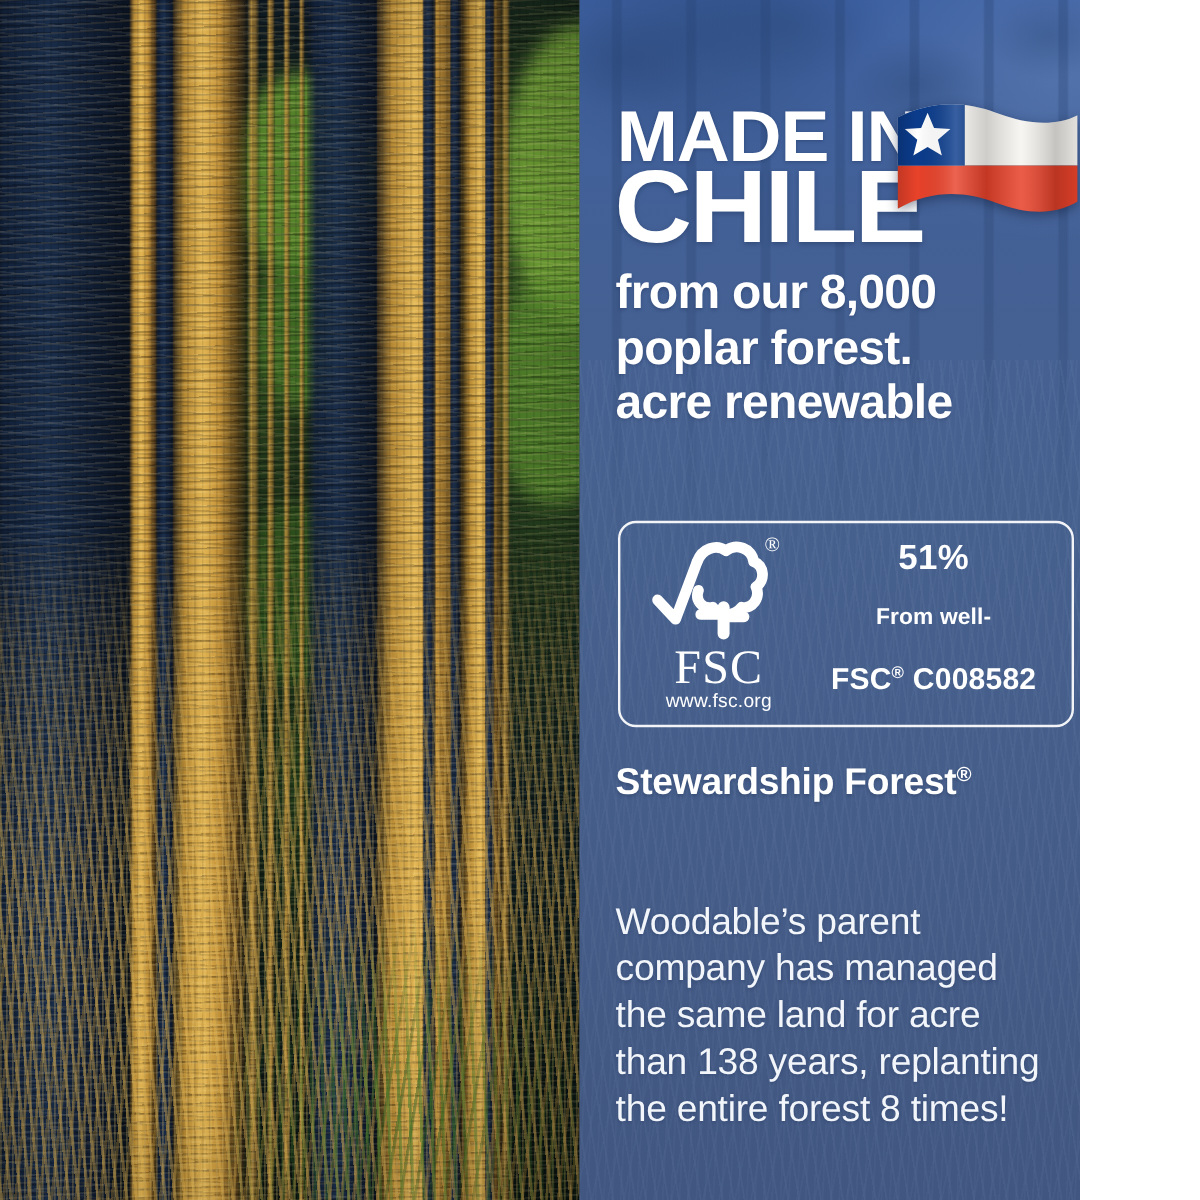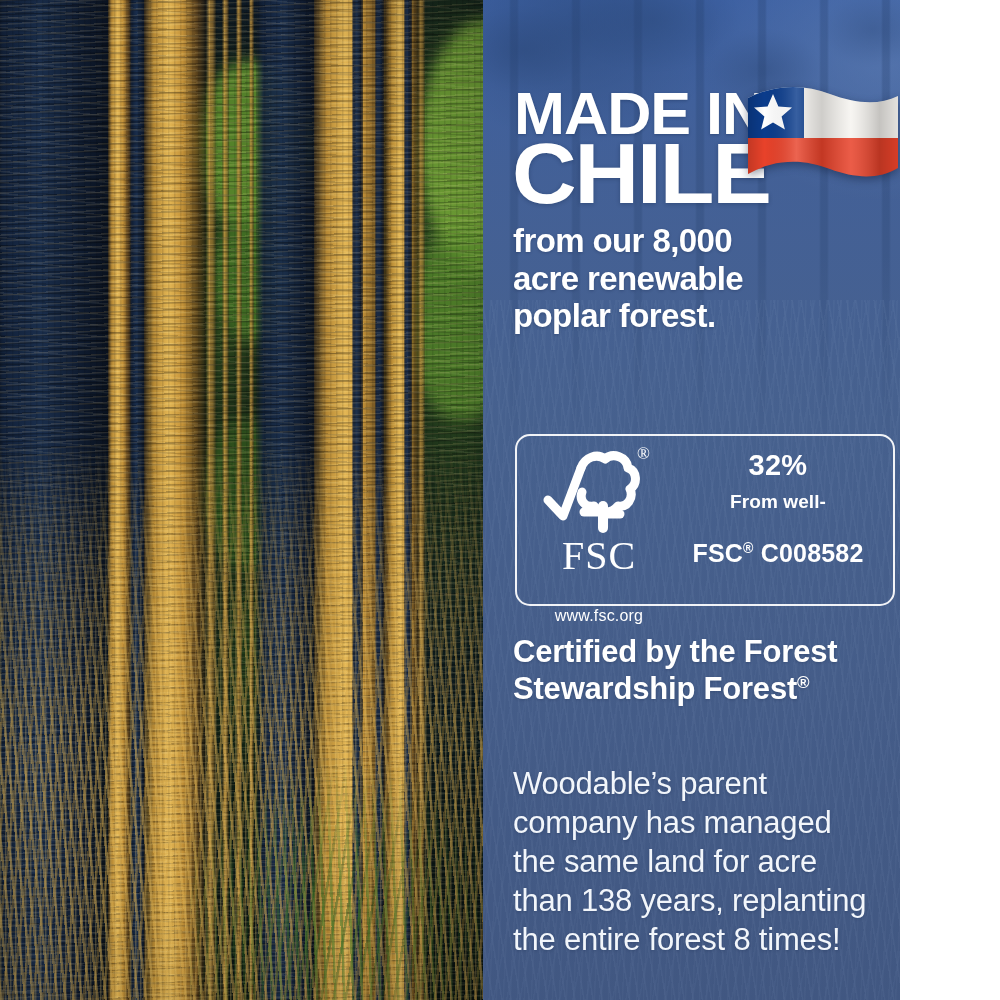--- a/index.html
+++ b/index.html
@@ -180,21 +180,21 @@
     font-family:"Liberation Sans",sans-serif;
     transform:scaleX(1.04);transform-origin:left top;
     text-shadow:0 1px 4px rgba(10,25,55,.30);
   }
 
   .flag-wrap{position:absolute;left:259px;top:82px;width:160px;height:125px;
     filter:drop-shadow(0 3px 5px rgba(8,22,48,.45));}
 
   .sub{
     position:absolute;left:30px;top:222px;width:420px;
-    font-size:33px;line-height:1.14;font-weight:bold;color:#ffffff;
+    font-size:40px;line-height:1.14;font-weight:bold;color:#ffffff;
     letter-spacing:-.6px;
     text-shadow:0 1px 3px rgba(10,25,55,.26);
   }
 
   
   .fsc-box{
     position:absolute;left:32px;top:434px;width:380px;height:172px;
     border:2px solid rgba(255,255,255,.93);border-radius:15px;
     box-sizing:border-box;
   }
@@ -204,38 +204,38 @@
     position:absolute;left:106px;top:0px;font-size:17px;color:#fff;font-weight:normal;
     font-family:"Liberation Serif",serif;
   }
   .fsc-word{
     position:absolute;left:8px;top:92px;width:120px;text-align:center;
     font-family:"Liberation Serif",serif;font-size:40px;line-height:1;color:#fff;
     letter-spacing:1px;
   }
   .fsc-url{
     position:absolute;left:4px;top:132px;width:128px;text-align:center;
-    font-size:16px;color:#fff;letter-spacing:.2px;margin-top:31px;
+    font-size:16px;color:#fff;letter-spacing:.2px;
   }
   .fsc-right{position:absolute;left:150px;top:10px;width:222px;text-align:center;color:#fff;}
   .fsc-pct{font-size:29px;font-weight:bold;line-height:1.1;margin-top:4px;letter-spacing:.3px;}
-  .fsc-desc{font-size:19px;font-weight:bold;line-height:1.17;margin-top:9px;letter-spacing:.1px;}
+  .fsc-desc{font-size:19px;font-weight:bold;line-height:1.17;margin-top:22px;letter-spacing:.1px;}
   .fsc-code{font-size:25px;font-weight:bold;line-height:1.1;margin-top:27px;letter-spacing:.2px;}
   .fsc-code .sup{font-size:14px;vertical-align:super;}
 
   .certified{
     position:absolute;left:30px;top:633px;width:430px;
     font-size:31px;line-height:1.2;font-weight:bold;color:#ffffff;
     letter-spacing:-.2px;
     text-shadow:0 1px 3px rgba(10,25,55,.24);
   }
   .certified .sup{font-size:17px;vertical-align:super;}
 
   .para{
-    position:absolute;left:30px;top:764px;width:440px;
+    position:absolute;left:30px;top:748px;width:440px;
     font-size:31px;line-height:1.26;font-weight:normal;color:#f2f6fb;
     letter-spacing:-.2px;
     text-shadow:0 1px 3px rgba(10,25,55,.22);
   }
 
   .nobr{white-space:nowrap;}
 </style>
 </head>
 <body>
 
@@ -313,22 +313,22 @@
 
             <polygon fill="#ffffff" points="31,12 36.4,24.6 50,25.6 39.6,34.4 42.9,47.6 31,40.4 19.1,47.6 22.4,34.4 12,25.6 25.6,24.6"></polygon>
 
             <rect x="0" y="0" width="160" height="126" fill="url(#shade)"></rect>
           </g>
         </svg>
       </div>
 
       <div class="sub">
         <div>from our 8,000</div>
+        <div>poplar forest.</div>
         <div>acre renewable</div>
-        <div>poplar forest.</div>
       </div>
 
       <div class="fsc-box">
         <div class="fsc-left">
           <div class="fsc-mark">
             <svg viewBox="0 0 105 92" width="105" height="92" aria-label="FSC checkmark tree">
               <g fill="none" stroke="#ffffff" stroke-width="9" stroke-linecap="round" stroke-linejoin="round">
 
                 <path d="M7,52 L22,68 L40,20"></path>
 
@@ -339,30 +339,29 @@
                 <path d="M62,66 L79,66" stroke-width="9"></path>
               </g>
             </svg>
           </div>
           <div class="fsc-reg">®</div>
           <div class="fsc-word">FSC</div>
           <div class="fsc-url">www.fsc.org</div>
         </div>
 
         <div class="fsc-right">
-          <div class="fsc-pct">32%</div>
+          <div class="fsc-pct">51%</div>
           <div class="fsc-desc">
             <div>From well-</div>
           </div>
           <div class="fsc-code"><span>FSC</span><span class="sup">®</span> <span>C008582</span></div>
         </div>
       </div>
 
       <div class="certified">
-        <div>Certified by the Forest</div>
         <div class="nobr"><span>Stewardship Forest</span><span class="sup">®</span></div>
       </div>
 
       <div class="para">
         <div>Woodable’s parent</div>
         <div>company has managed</div>
         <div>the same land for acre</div>
         <div>than 138 years, replanting</div>
         <div>the entire forest 8 times!</div>
       </div>

